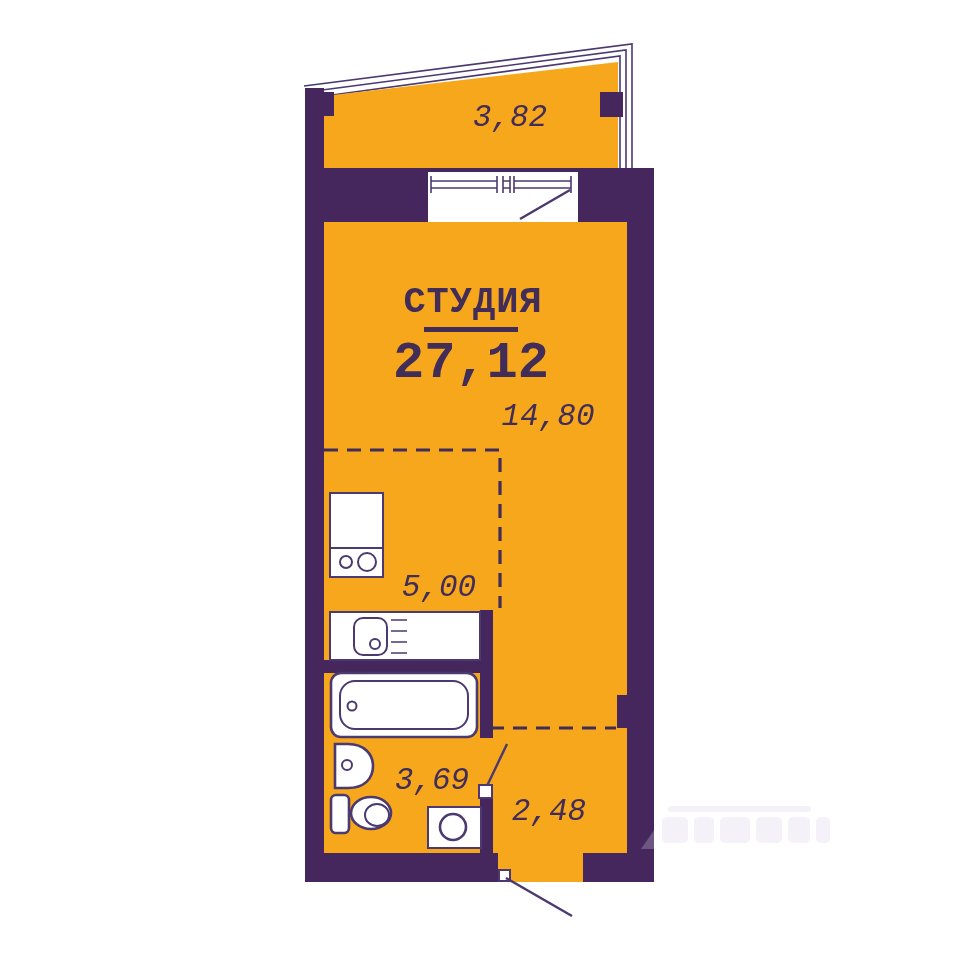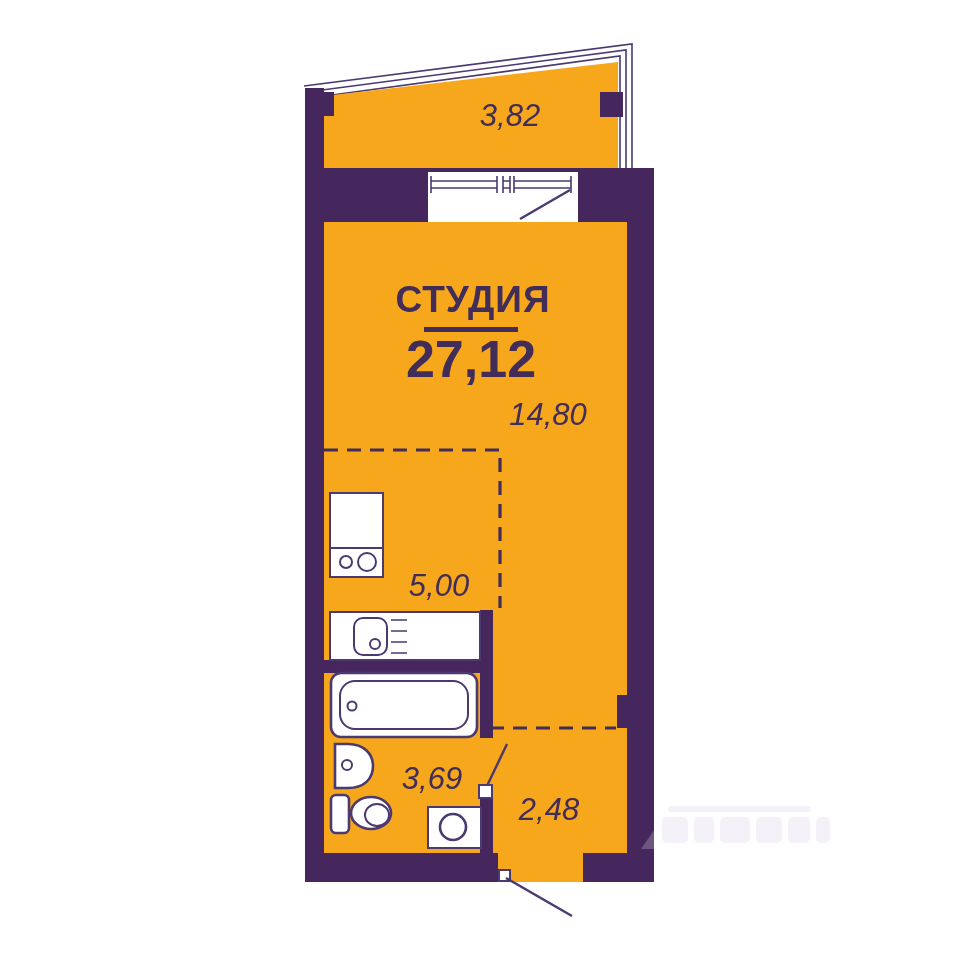--- a/index.html
+++ b/index.html
@@ -4,21 +4,21 @@
 <style>
   :root{
     --room_fill:#F6A71C;
     --wall_fill:#45275E;
     --line_color:#4B3970;
     --text_color:#422C58;
     --background:#FFFFFF;
   }
   html,body{margin:0;padding:0;background:var(--background);}
   .stage{position:relative;width:960px;height:960px;background:var(--background);overflow:hidden;
-         font-family:Liberation Sans, sans-serif;}
+         font-family:Liberation Mono, monospace;}
   svg{position:absolute;left:0;top:0;}
 
   .room{fill:var(--room_fill);}
   .wall{fill:var(--wall_fill);}
   .white{fill:#FFFFFF;}
   .fixture{fill:#FFFFFF;stroke:var(--line_color);stroke-width:2.6;}
   .fixture-thin{fill:#FFFFFF;stroke:var(--line_color);stroke-width:2;}
   .ln{stroke:var(--line_color);stroke-width:2.4;fill:none;}
   .ln-thin{stroke:var(--line_color);stroke-width:1.6;fill:none;}
   .dashed{stroke:var(--text_color);stroke-width:3.2;fill:none;stroke-dasharray:14 9;}

